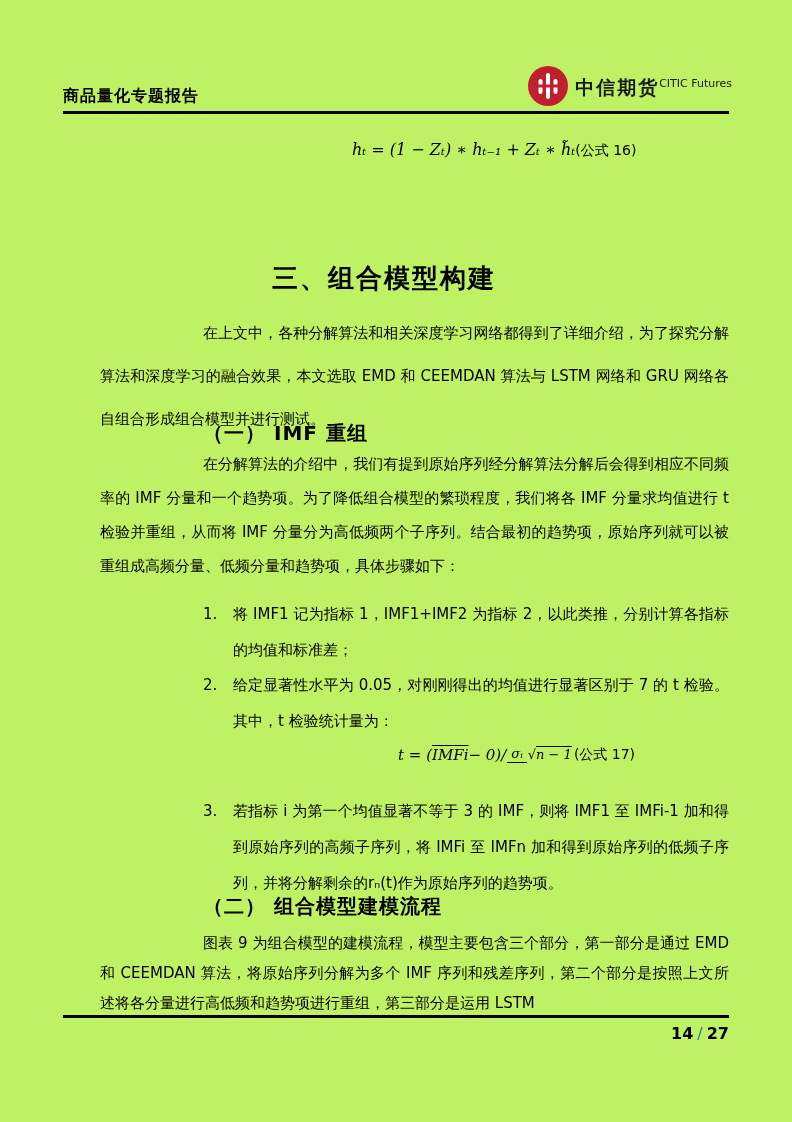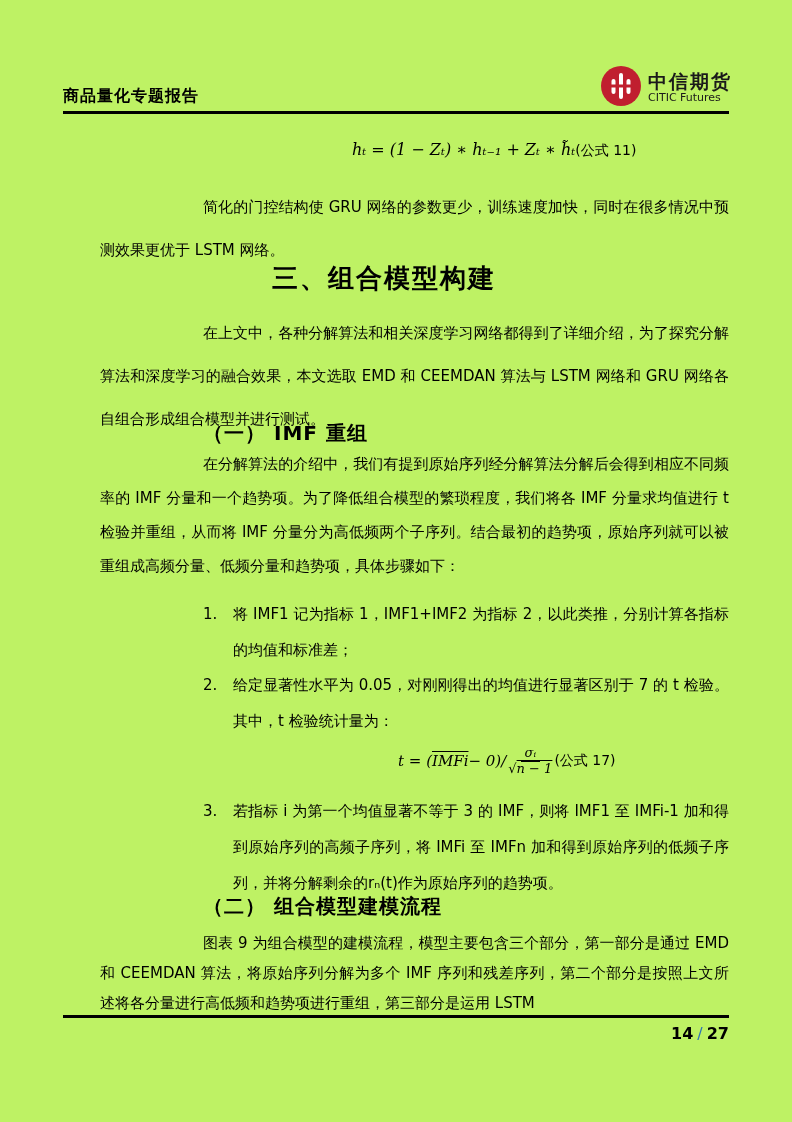--- a/index.html
+++ b/index.html
@@ -17,32 +17,32 @@
     position:absolute;left:63px;top:86px;
     font-size:16px;font-weight:bold;letter-spacing:1px;
   }
   .hdr-rule{
     position:absolute;left:63px;top:111px;width:666px;height:3px;background:#000;
   }
   .logo{
     position:absolute;top:64px;right:60px;
     display:flex;align-items:center;gap:5px;
   }
-  .logo-txt{display:flex;flex-direction:column;line-height:1.05;}
+  .logo-txt{display:flex;flex-direction:row;line-height:1.05;}
   .logo-cn{font-size:19px;font-weight:bold;color:#1a1a1a;letter-spacing:2px;}
   .logo-en{font-size:11px;color:#1a1a1a;}
   
   .formula{
     position:absolute;
     font-family:"DejaVu Serif","DejaVu Sans",serif;
     font-style:italic;font-size:16px;white-space:nowrap;
   }
   .f16{left:352px;top:140px;}
   .f17{left:398px;top:746px;font-size:15px;display:flex;align-items:center;}
-  .frac{display:inline-flex;flex-direction:column;align-items:center;vertical-align:middle;font-size:13px;line-height:1.15;margin:0 1px;}
+  .frac{display:inline-flex;flex-direction:row;align-items:center;vertical-align:middle;font-size:13px;line-height:1.15;margin:0 1px;}
   .frac .num{border-bottom:1px solid #000;padding:0 4px;}
   .frac .den{padding:0 1px;}
   .ovl{text-decoration:overline;}
   .ftag{font-style:normal;font-family:"DejaVu Sans",sans-serif;font-size:14px;}
   
   .para{
     position:absolute;left:100px;width:629px;
     font-size:15px;text-align:justify;
     text-indent:103px;
   }
@@ -90,23 +90,22 @@
         <rect x="10" y="20.5" width="24" height="3" fill="#C01F2F"></rect>
       </svg>
     </span>
     <span class="logo-txt">
       <span class="logo-cn">中信期货</span>
       <span class="logo-en">CITIC Futures</span>
     </span>
   </div>
   <div class="hdr-rule"></div>
 
-  <div class="formula f16"><span>hₜ = (1 − Zₜ) ∗ hₜ₋₁ + Zₜ ∗ h̃ₜ</span><span class="ftag">(公式 11)</span></div>
+  <div class="formula f16"><span>hₜ = (1 − Zₜ) ∗ hₜ₋₁ + Zₜ ∗ h̃ₜ</span><span class="ftag">(公式 16)</span></div>
 
-  <div class="para lh43" style="top:186px;">简化的门控结构使 GRU 网络的参数更少，训练速度加快，同时在很多情况中预测效果更优于 LSTM 网络。</div>
 
   <div class="h1">三、组合模型构建</div>
 
   <div class="para lh43" style="top:312px;">在上文中，各种分解算法和相关深度学习网络都得到了详细介绍，为了探究分解算法和深度学习的融合效果，本文选取 EMD 和 CEEMDAN 算法与 LSTM 网络和 GRU 网络各自组合形成组合模型并进行测试。</div>
 
   <div class="h2" style="top:420px;">（一） IMF 重组</div>
 
   <div class="para lh34" style="top:447px;">在分解算法的介绍中，我们有提到原始序列经分解算法分解后会得到相应不同频率的 IMF 分量和一个趋势项。为了降低组合模型的繁琐程度，我们将各 IMF 分量求均值进行 t 检验并重组，从而将 IMF 分量分为高低频两个子序列。结合最初的趋势项，原始序列就可以被重组成高频分量、低频分量和趋势项，具体步骤如下：</div>
 
   <div class="li" style="top:596px;">

